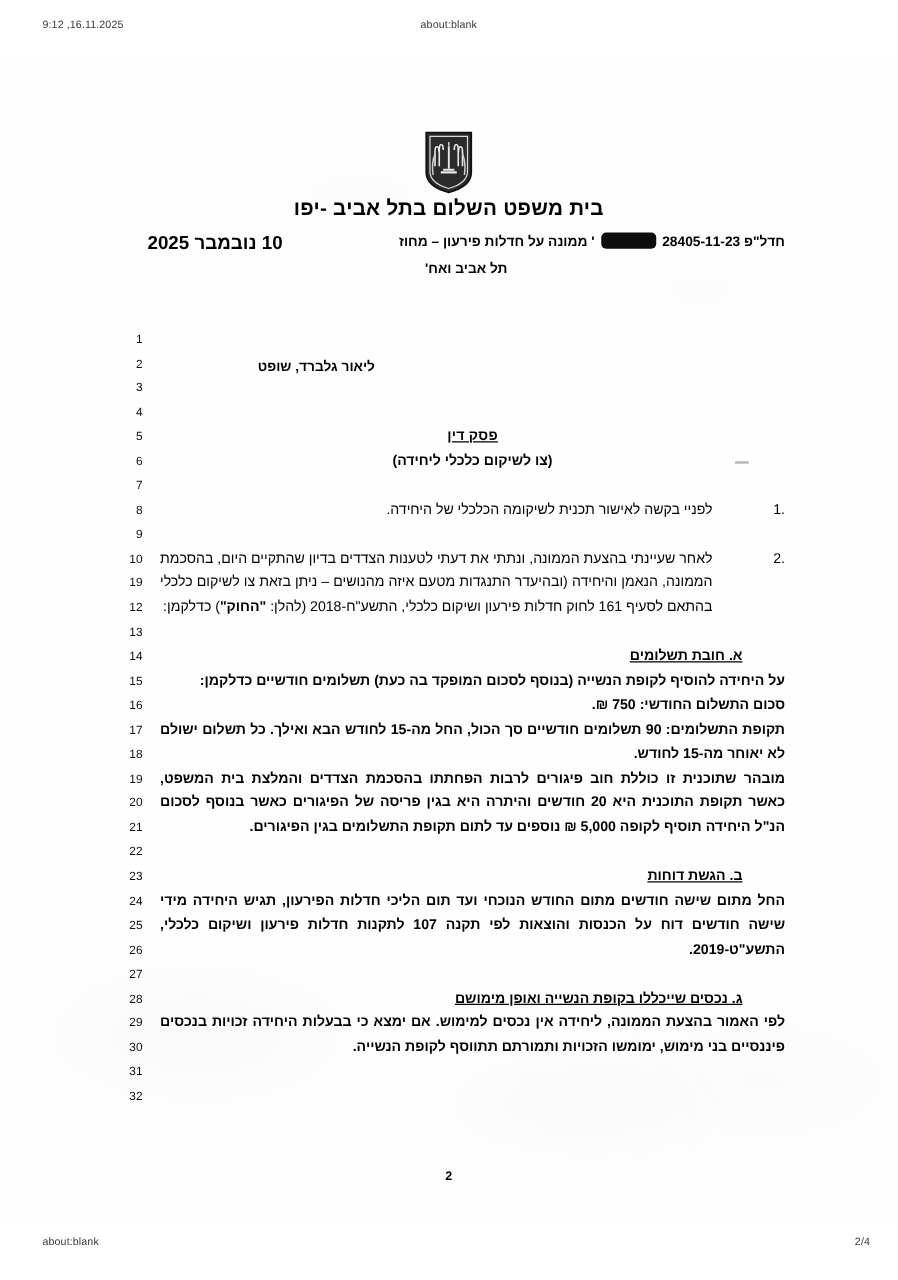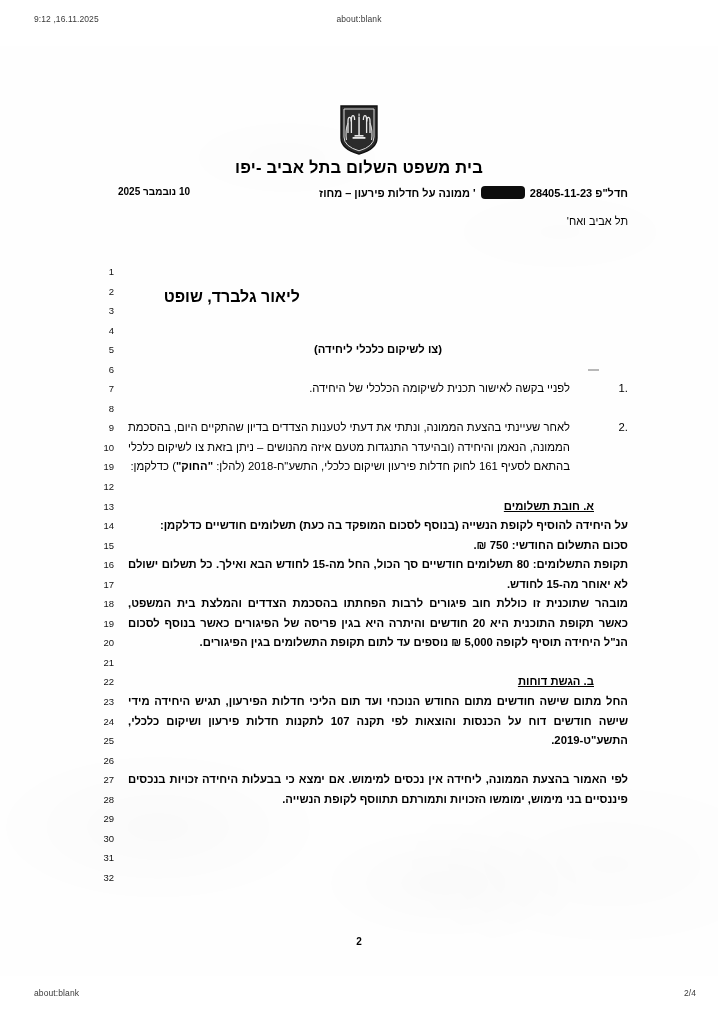--- a/index.html
+++ b/index.html
@@ -121,39 +121,39 @@
     display: inline-block;
     width: 44px;
     height: 13px;
     background: #0d0d0d;
     border-radius: 4px;
     vertical-align: -2px;
     margin: 0 2px;
   }
   #case-second-line {
     direction: rtl;
-    text-align: right;
-    margin-top: 16px;
+    text-align: center;
+    margin-top: 6px;
     font-size: 11px;
-    font-weight: normal;
+    font-weight: bold;
     padding-right: 0;
   }
   #hearing-date {
     white-space: nowrap;
-    font-size: 10px;
+    font-size: 15px;
     font-weight: bold;
   }
 
   
   #judge-line {
     position: absolute;
     top: 242px;
     right: 418px;
     direction: rtl;
-    font-size: 16px;
+    font-size: 11px;
     font-weight: bold;
     white-space: nowrap;
   }
 
   
   #line-numbers {
     position: absolute;
     top: 216px;
     left: 92px;
     width: 22px;
@@ -327,20 +327,21 @@
     <div class="line-no">32</div>
   </div>
 
   <div id="doc-body">
 
     <div class="blank-line"></div>
     <div class="blank-line"></div>
     <div class="blank-line"></div>
     <div class="blank-line"></div>
 
+    <div class="center-title">פסק דין</div>
     <div class="center-sub">(צו לשיקום כלכלי ליחידה)</div>
 
     <div class="blank-line"></div>
 
     <div class="numbered-item">
       <span class="item-marker">.1</span>
       <span class="item-body">לפניי בקשה לאישור תכנית לשיקומה הכלכלי של היחידה.</span>
     </div>
 
     <div class="blank-line"></div>
@@ -348,30 +349,31 @@
     <div class="numbered-item">
       <span class="item-marker">.2</span>
       <span class="item-body"><span>לאחר שעיינתי בהצעת הממונה, ונתתי את דעתי לטענות הצדדים בדיון שהתקיים היום, בהסכמת הממונה, הנאמן והיחידה (ובהיעדר התנגדות מטעם איזה מהנושים – ניתן בזאת צו לשיקום כלכלי בהתאם לסעיף 161 לחוק חדלות פירעון ושיקום כלכלי, התשע"ח-2018 (להלן: </span><b>"החוק"</b><span>) כדלקמן:</span></span>
     </div>
 
     <div class="blank-line"></div>
 
     <div class="section-head">א. חובת תשלומים</div>
     <div class="section-para">על היחידה להוסיף לקופת הנשייה (בנוסף לסכום המופקד בה כעת) תשלומים חודשיים כדלקמן:</div>
     <div class="section-para">סכום התשלום החודשי: 750 ₪.</div>
-    <div class="section-para">תקופת התשלומים: 80 תשלומים חודשיים סך הכול, החל מה-15 לחודש הבא ואילך. כל תשלום ישולם לא יאוחר מה-15 לחודש.</div>
+    <div class="section-para">תקופת התשלומים: 90 תשלומים חודשיים סך הכול, החל מה-15 לחודש הבא ואילך. כל תשלום ישולם לא יאוחר מה-15 לחודש.</div>
     <div class="section-para">מובהר שתוכנית זו כוללת חוב פיגורים לרבות הפחתתו בהסכמת הצדדים והמלצת בית המשפט, כאשר תקופת התוכנית היא 20 חודשים והיתרה היא בגין פריסה של הפיגורים כאשר בנוסף לסכום הנ"ל היחידה תוסיף לקופה 5,000 ₪ נוספים עד לתום תקופת התשלומים בגין הפיגורים.</div>
 
     <div class="blank-line"></div>
 
     <div class="section-head">ב. הגשת דוחות</div>
     <div class="section-para">החל מתום שישה חודשים מתום החודש הנוכחי ועד תום הליכי חדלות הפירעון, תגיש היחידה מידי שישה חודשים דוח על הכנסות והוצאות לפי תקנה 107 לתקנות חדלות פירעון ושיקום כלכלי, התשע"ט-2019.</div>
 
     <div class="blank-line"></div>
 
+    <div class="section-head">ג. נכסים שייכללו בקופת הנשייה ואופן מימושם</div>
     <div class="section-para">לפי האמור בהצעת הממונה, ליחידה אין נכסים למימוש. אם ימצא כי בבעלות היחידה זכויות בנכסים פיננסיים בני מימוש, ימומשו הזכויות ותמורתם תתווסף לקופת הנשייה.</div>
 
   </div>
 
   <div id="margin-artifact"></div>
 
   <div id="page-number">2</div>
 </div>
 
 <div id="print-footer" class="browser-chrome">

